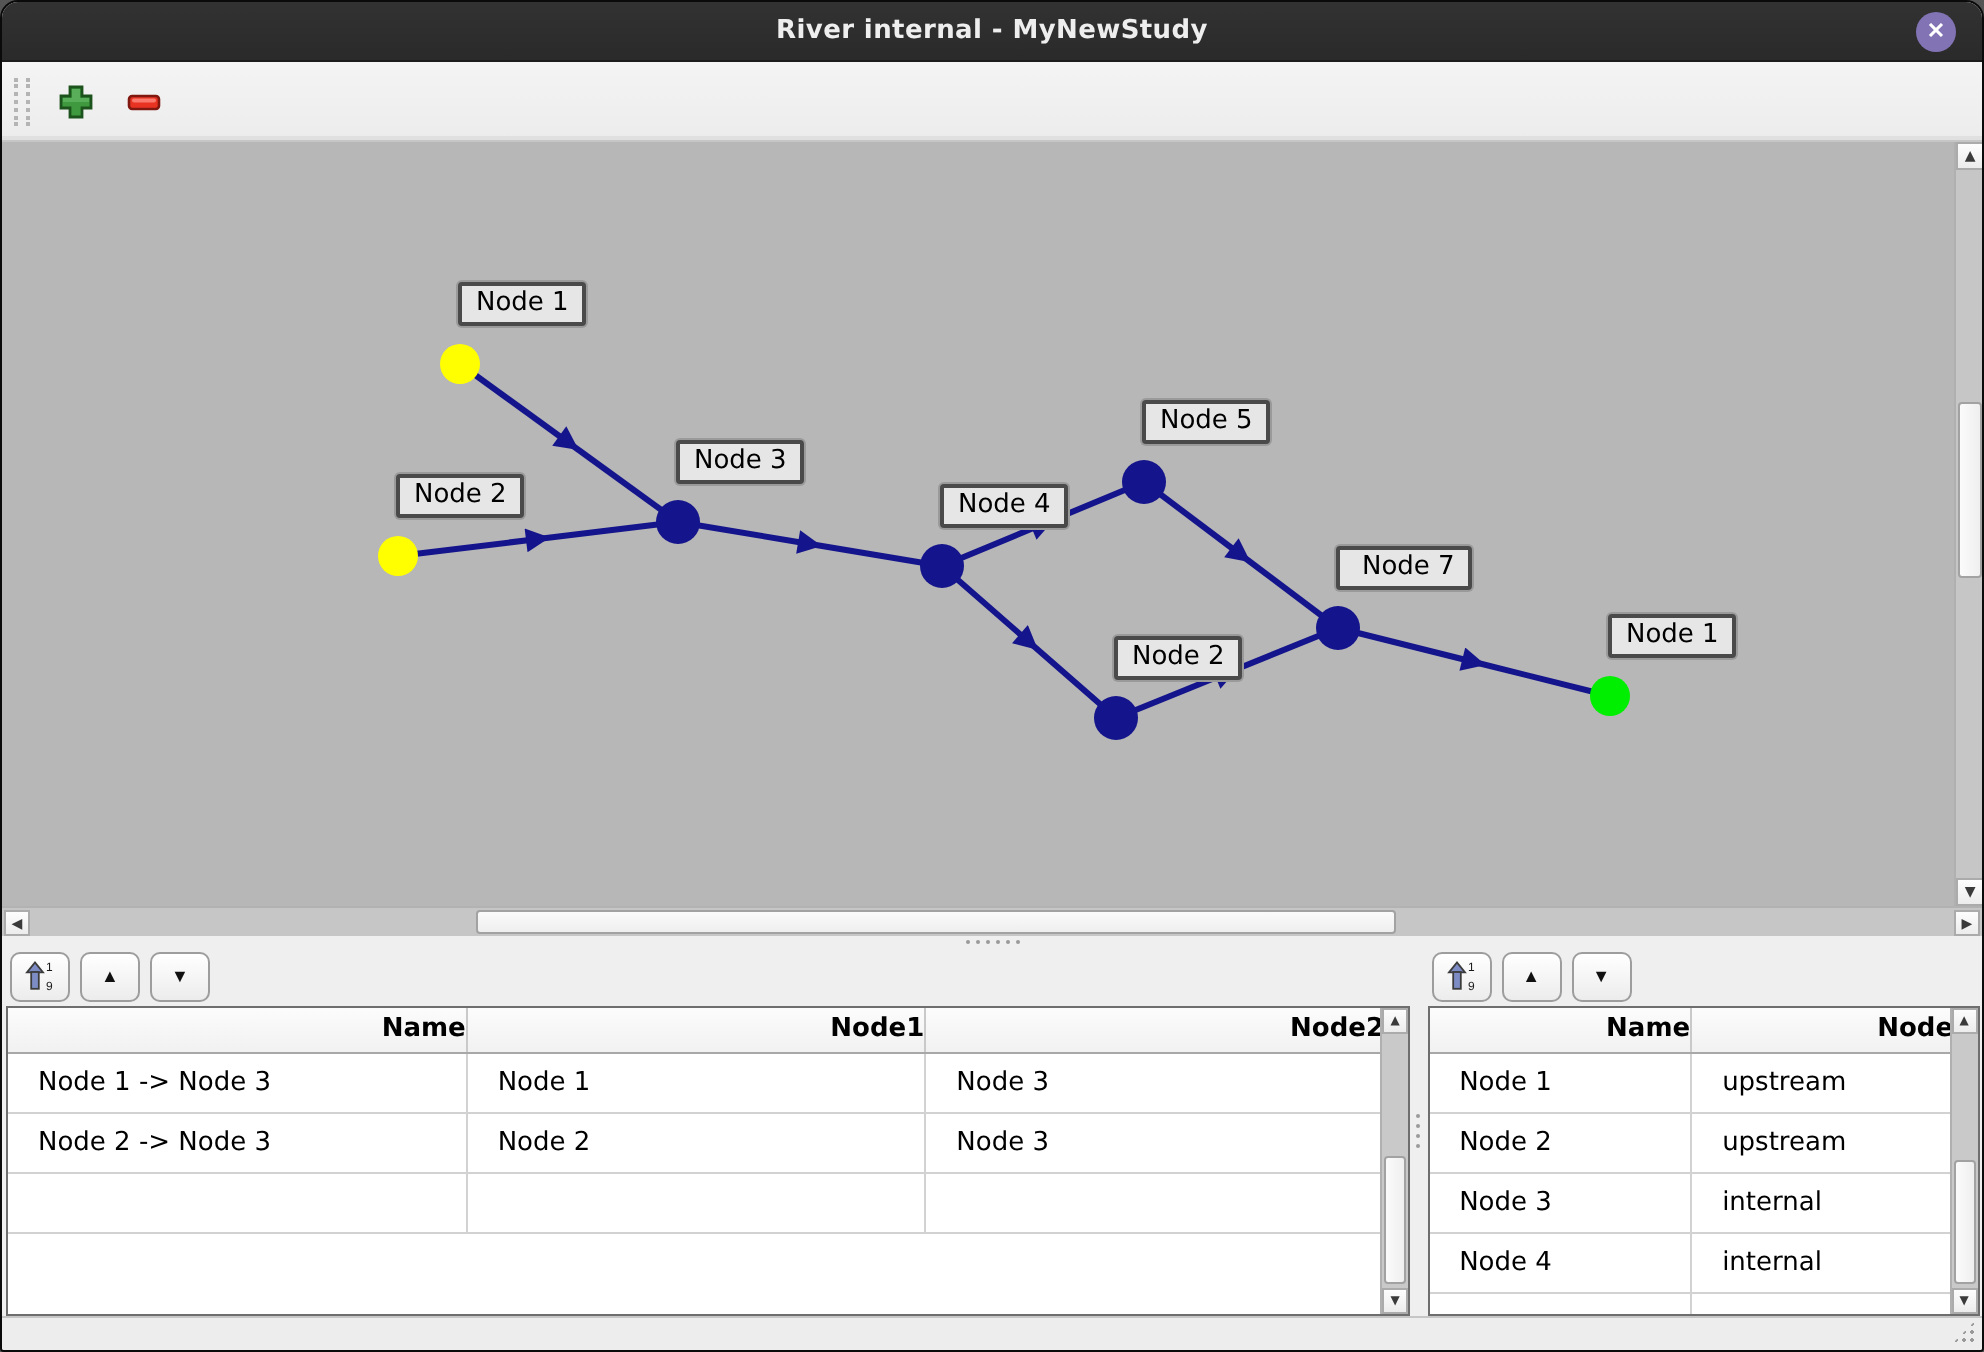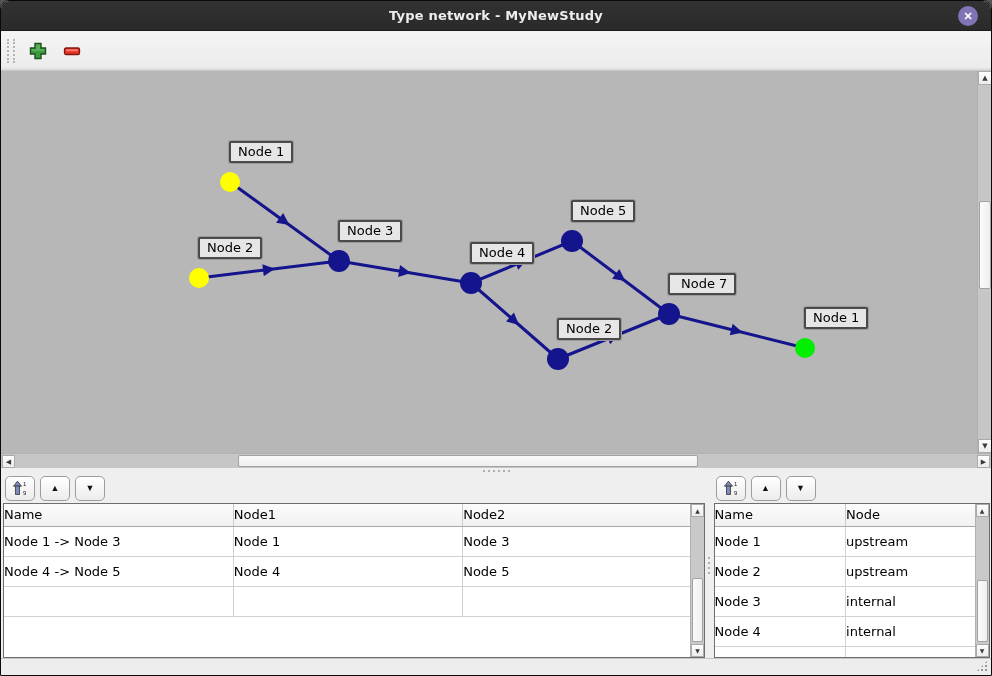--- a/index.html
+++ b/index.html
@@ -46,41 +46,41 @@
   .pane.left { width:706px; }
   .pane.right { width:280px; }
   .pane-toolbar { height:30px; flex:0 0 30px; display:flex; align-items:center; padding:0 0 0 4px; gap:5px; }
   .mini-btn { width:30px; height:25px; border:1px solid #9d9d9d; border-radius:5px; background:linear-gradient(#ffffff,#ececec); display:flex; align-items:center; justify-content:center; font-size:9px; color:#111; cursor:pointer; }
   .table-box { position:relative; margin-left:2px; height:155px; flex:0 0 155px; border:1px solid #6e6e6e; background:#ffffff; overflow:hidden; }
   .pane.left .table-box { width:702px; }
   .pane.right .table-box { width:276px; }
   table.grid { border-collapse:collapse; table-layout:fixed; font-size:13px; color:#000; }
   .pane.left table.grid { width:688px; }
   .pane.right table.grid { width:262px; }
-  table.grid th { height:22px; font-weight:normal; text-align:left; background:linear-gradient(#fcfcfc,#f1f1f1); border-bottom:1px solid #a8a8a8; border-right:1px solid #c9c9c9; overflow:hidden; }
-  table.grid td { height:30px; border-bottom:1px solid #d2d2d2; border-right:1px solid #d2d2d2; padding-left:0; overflow:hidden; white-space:nowrap; background:#fff; }
+  table.grid th { height:22px; font-weight:bold; text-align:right; background:linear-gradient(#fcfcfc,#f1f1f1); border-bottom:1px solid #a8a8a8; border-right:1px solid #c9c9c9; overflow:hidden; }
+  table.grid td { height:30px; border-bottom:1px solid #d2d2d2; border-right:1px solid #d2d2d2; padding-left:15px; overflow:hidden; white-space:nowrap; background:#fff; }
   table.grid tr td:last-child, table.grid tr th:last-child { border-right:none; }
   .tv-scroll { position:absolute; top:0; right:0; width:14px; height:100%; background:#c9c9c9; border-left:1px solid #b0b0b0; }
   .tv-scroll .arr { position:absolute; left:0; width:13px; height:13px; background:linear-gradient(#fdfdfd,#ececec); border:1px solid #ababab; color:#3a3a3a; font-size:6px; display:flex; align-items:center; justify-content:center; cursor:pointer; }
   .tv-scroll .arr.up { top:0; } .tv-scroll .arr.down { bottom:0; }
   .tv-scroll .vthumb { left:1px; width:11px; }
 
   
   .statusbar { flex:1; background:#ededed; border-top:1px solid #c6c6c6; position:relative; }
   .grip { position:absolute; right:3px; bottom:3px; width:12px; height:12px;
           background-image:radial-gradient(#9a9a9a 34%, transparent 36%);
           background-size:4px 4px; clip-path:polygon(100% 0, 100% 100%, 0 100%); }
 </style>
 </head>
 <body>
 
 <div class="window">
 
   <div class="titlebar">
-    <span class="title">Type network - MyNewStudy</span>
+    <span class="title">River internal - MyNewStudy</span>
     <button class="close-btn">✕</button>
   </div>
 
   <div class="toolbar">
     <div class="tb-handle"></div>
     <button class="icon-btn">
       <svg width="18" height="18" viewBox="0 0 18 18">
         <path d="M6 1.5 h6 v4.5 h4.5 v6 h-4.5 v4.5 h-6 v-4.5 h-4.5 v-6 h4.5 z" fill="#3f9a3f" stroke="#1c521c" stroke-width="1.4"></path>
         <path d="M7 2.5 h4 v4.5 h4.5 v2 h-13 v-2 h4.5 z" fill="#6fc06f" opacity="0.55"></path>
       </svg>
@@ -185,23 +185,23 @@
                 <th>Node2</th>
               </tr>
             </thead>
             <tbody>
               <tr>
                 <td>Node 1 -&gt; Node 3</td>
                 <td>Node 1</td>
                 <td>Node 3</td>
               </tr>
               <tr>
-                <td>Node 4 -&gt; Node 5</td>
-                <td>Node 4</td>
-                <td>Node 5</td>
+                <td>Node 2 -&gt; Node 3</td>
+                <td>Node 2</td>
+                <td>Node 3</td>
               </tr>
               <tr>
                 <td></td>
                 <td></td>
                 <td></td>
               </tr>
             </tbody>
           </table>
         <div class="tv-scroll">
           <div class="arr up">▲</div>

